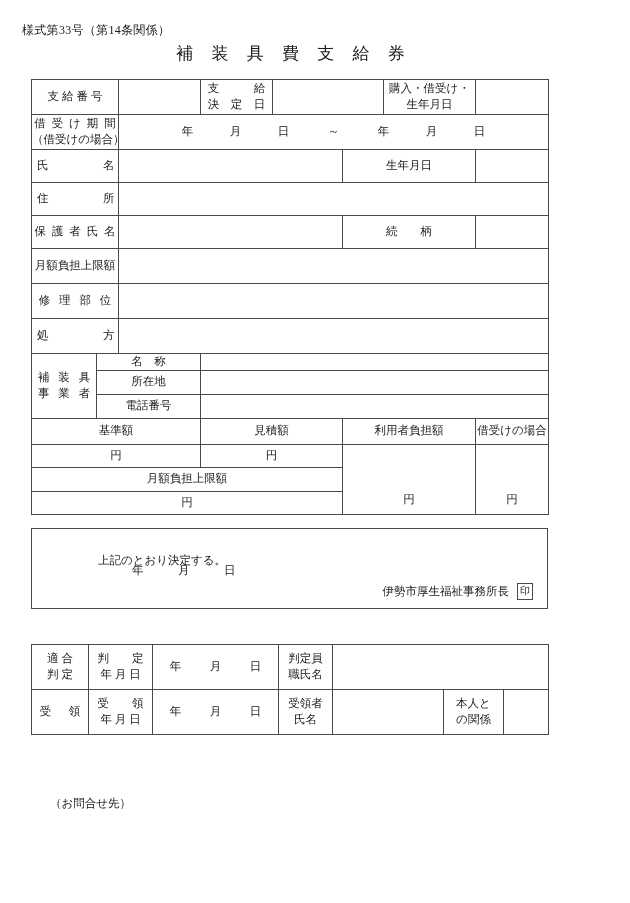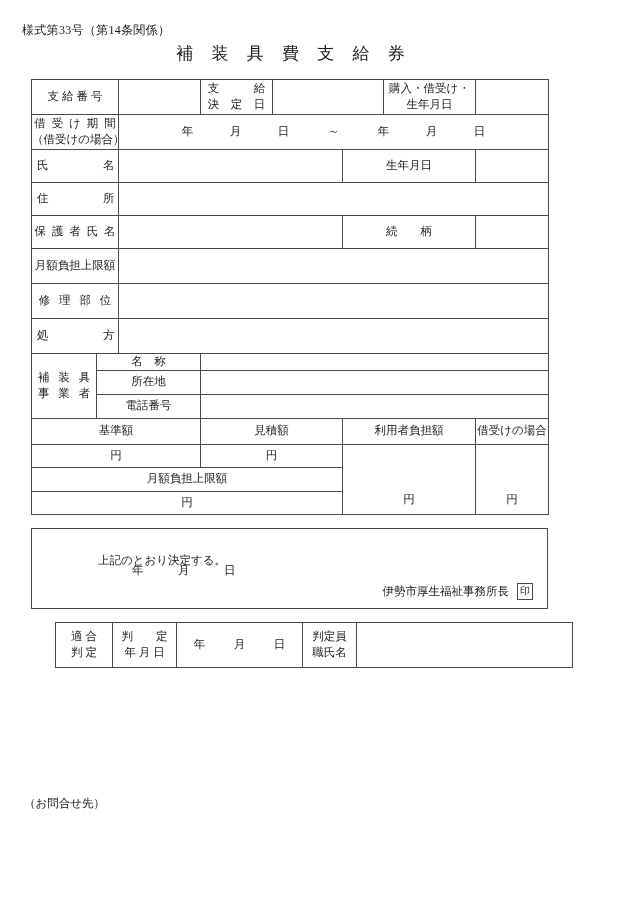--- a/index.html
+++ b/index.html
@@ -121,25 +121,25 @@
     display: inline-block;
     border: 1px solid #4a4a4a;
     font-size: 10px;
     line-height: 1;
     padding: 2px 1px 3px 1px;
     width: 12px;
     text-align: center;
   }
 
   
-  #tbl-bottom { left: 31px; top: 622px; width: 517px; margin-left: 24px; }
+  #tbl-bottom { left: 31px; top: 644px; width: 517px; }
 
   .contact {
     position: absolute;
-    left: 24px;
+    left: 50px;
     top: 796px;
     font-size: 11.5px;
     white-space: nowrap;
   }
 </style>
 </head>
 <body>
 
 <div class="page">
 
@@ -314,18 +314,42 @@
           <span class="d-d" style="width:40px">日</span>
         </div>
       </td>
       <td class="lbl two-line">
         <div>判定員</div>
         <div>職氏名</div>
       </td>
       <td class="blank" colspan="3"></td>
     </tr>
 
+    <tr>
+      <td class="lbl sp2" style="height:44px">受　領</td>
+      <td class="lbl two-line">
+        <div>受　　領</div>
+        <div>年 月 日</div>
+      </td>
+      <td class="blank">
+        <div class="datecell">
+          <span class="d-y" style="width:40px">年</span>
+          <span class="d-m" style="width:40px">月</span>
+          <span class="d-d" style="width:40px">日</span>
+        </div>
+      </td>
+      <td class="lbl two-line">
+        <div>受領者</div>
+        <div>氏名</div>
+      </td>
+      <td class="blank"></td>
+      <td class="lbl two-line">
+        <div>本人と</div>
+        <div>の関係</div>
+      </td>
+      <td class="blank"></td>
+    </tr>
   </tbody>
     </table>
 
   <div class="contact">（お問合せ先）</div>
 
 </div>
 
 </body></html>

